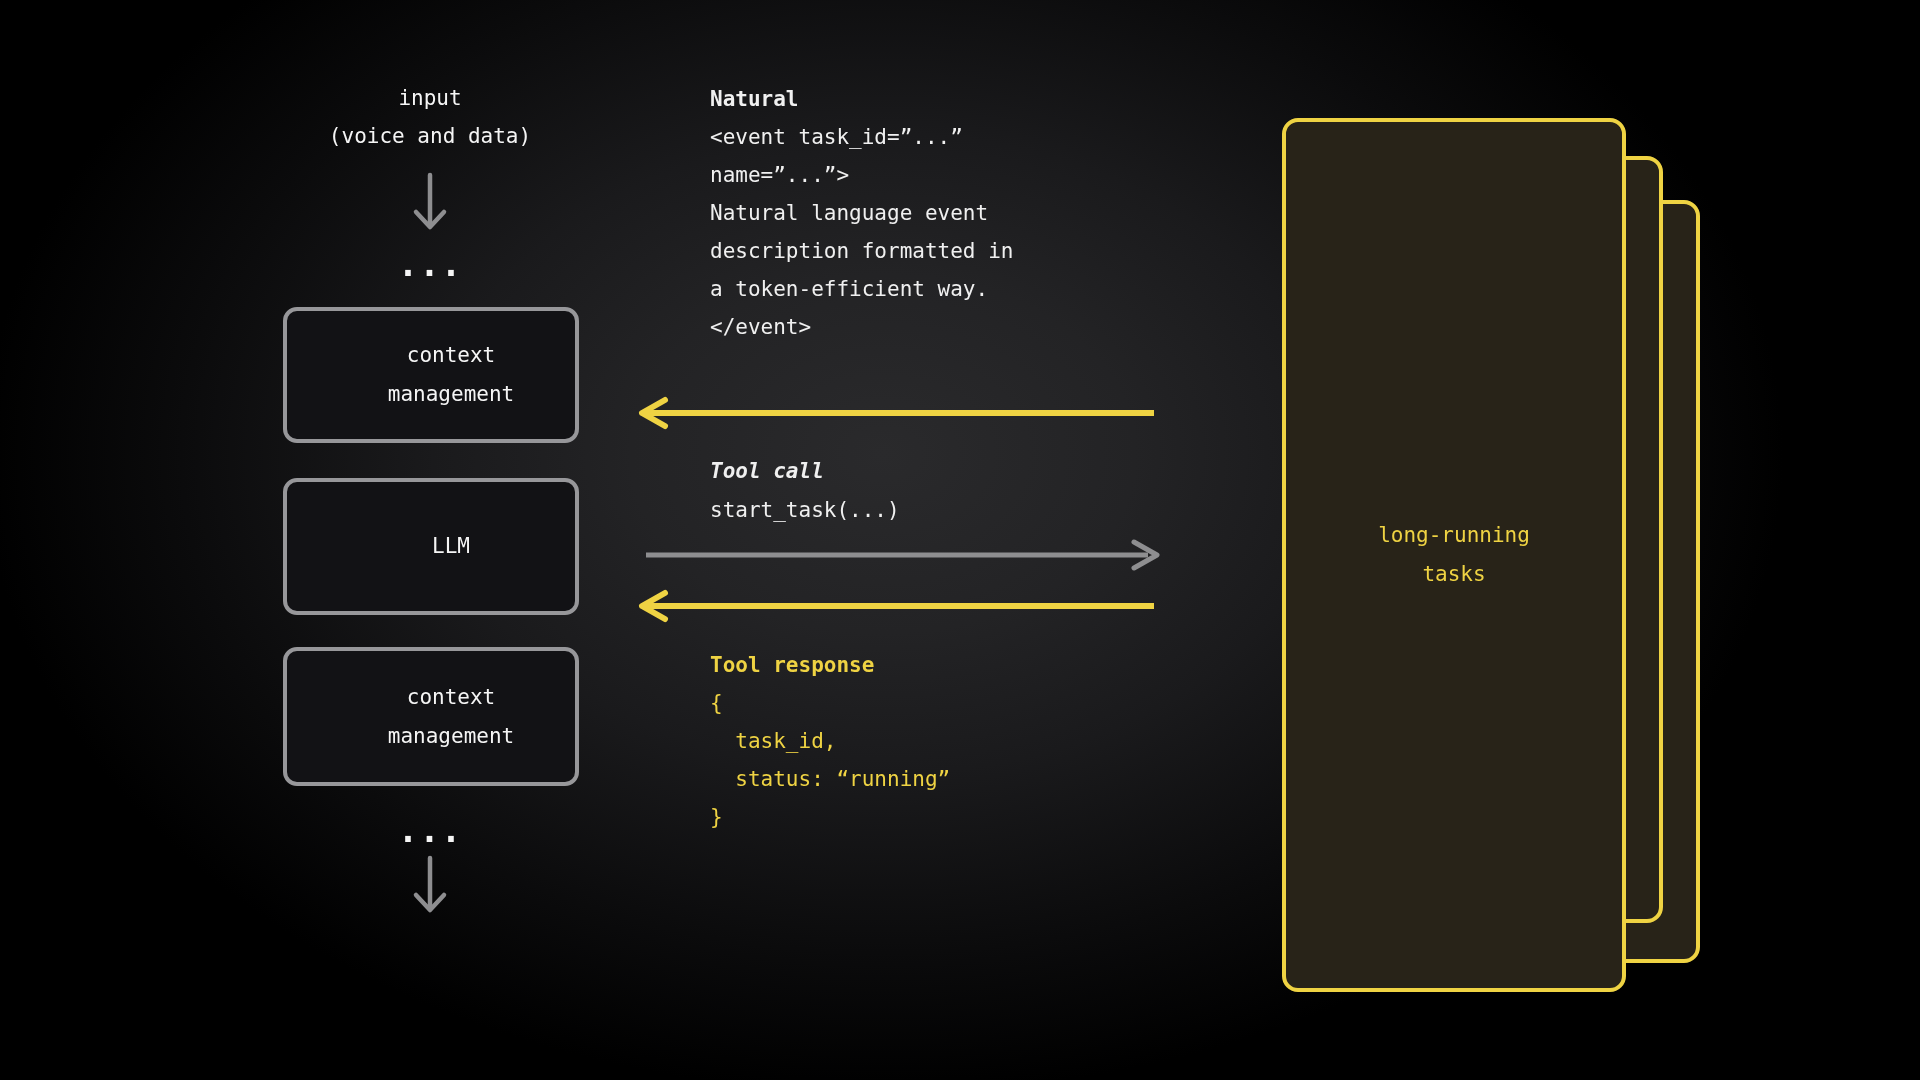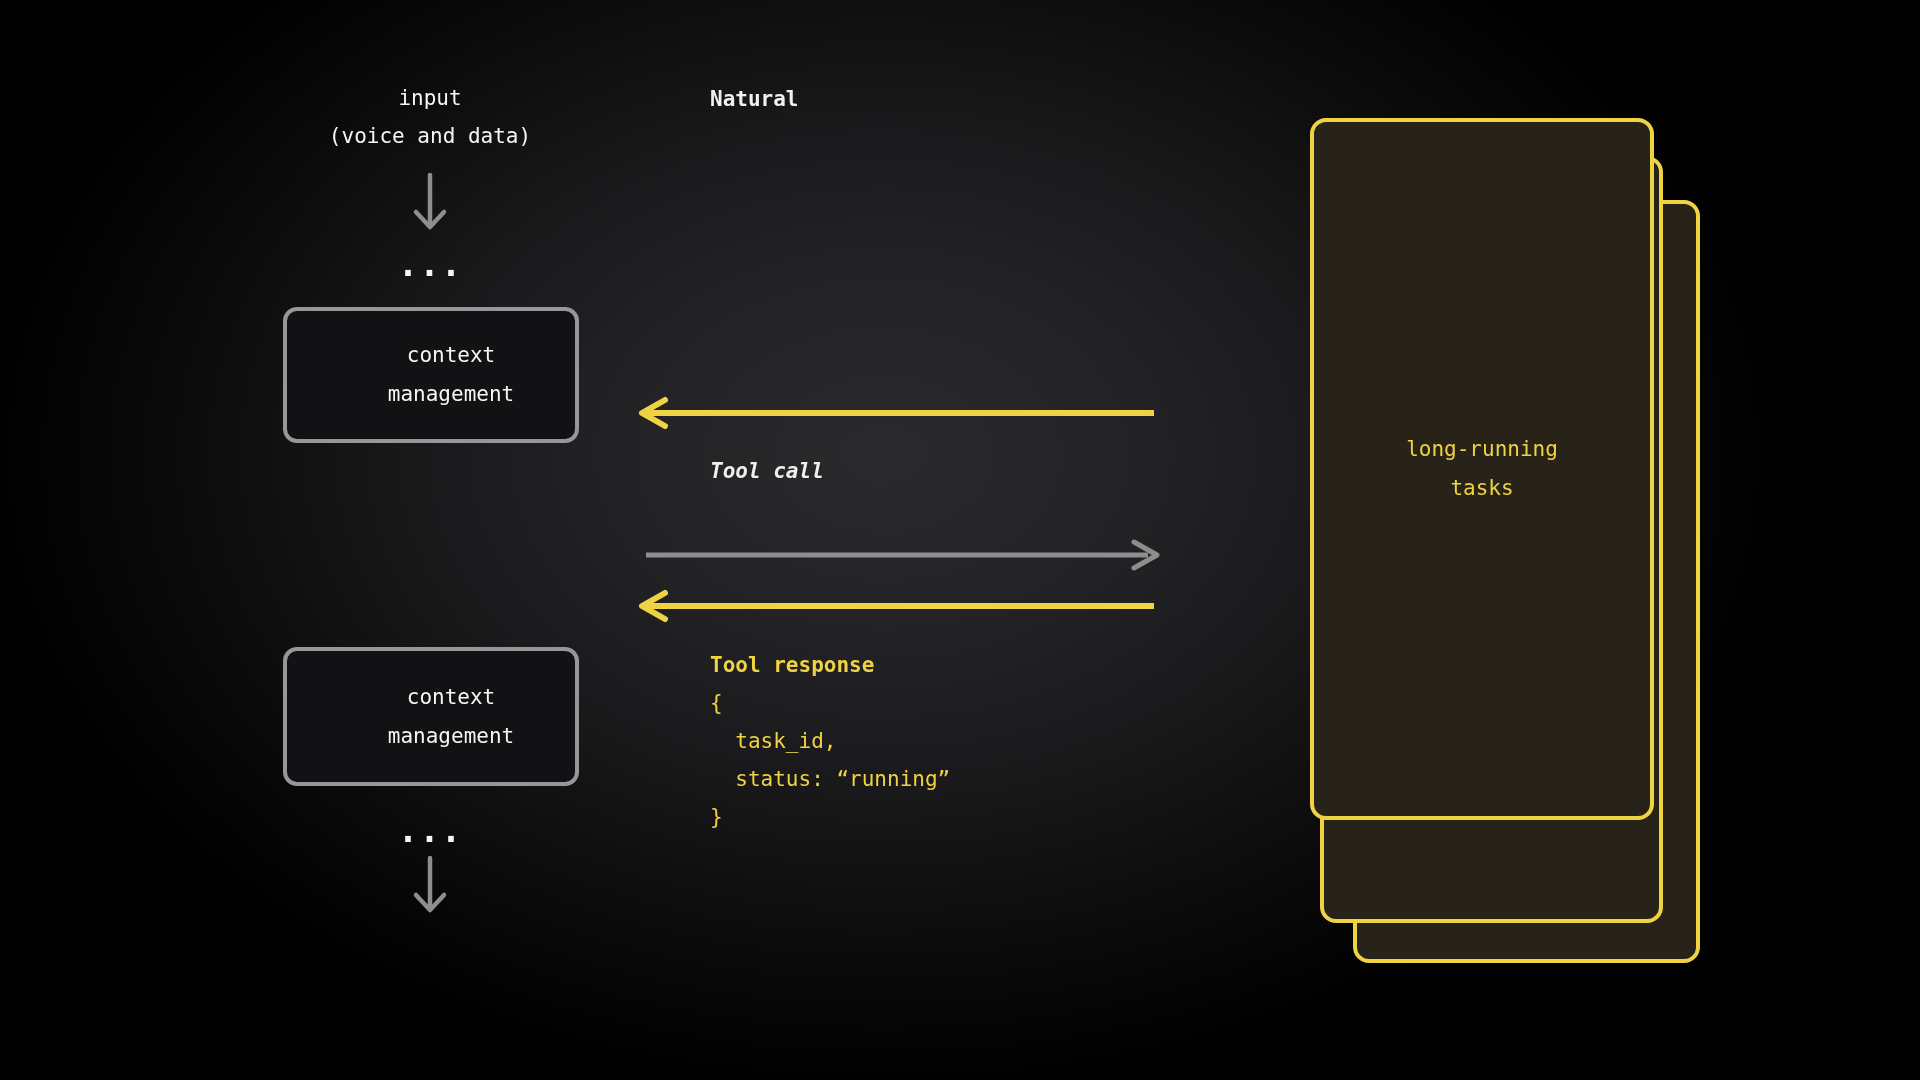--- a/index.html
+++ b/index.html
@@ -53,59 +53,69 @@
     <path d="M8 40 L22 55 L36 40" stroke="#8e8e90" stroke-width="4.5" stroke-linecap="round" stroke-linejoin="round" fill="none"></path>
   </svg>
 
   <div class="abs mono ellipsis center-x" style="left:430px;top:245px;">...</div>
 
   <div class="abs pipe-box" style="top:307px;height:136px;">
     <div class="mono">context
 management</div>
   </div>
 
+  <div class="abs pipe-box" style="top:478px;height:137px;">
+    <div class="mono">LLM</div>
+  </div>
 
   <div class="abs pipe-box" style="top:647px;height:139px;">
     <div class="mono">context
 management</div>
   </div>
 
   <div class="abs mono ellipsis center-x" style="left:430px;top:811px;">...</div>
 
   <svg class="abs" style="left:408px;top:855px;" width="44" height="62" viewBox="0 0 44 62">
     <path d="M22 3 V53" stroke="#8e8e90" stroke-width="4.5" stroke-linecap="round" fill="none"></path>
     <path d="M8 40 L22 55 L36 40" stroke="#8e8e90" stroke-width="4.5" stroke-linecap="round" stroke-linejoin="round" fill="none"></path>
   </svg>
 
 
   <div class="abs mono bold code-white" style="left:710px;top:80px;">Natural</div>
+  <div class="abs mono code-white" style="left:710px;top:118px;">&lt;event task_id=”...”
+name=”...”&gt;
+Natural language event
+description formatted in
+a token-efficient way.
+&lt;/event&gt;</div>
 
   <svg class="abs" style="left:632px;top:396px;" width="530" height="34" viewBox="0 0 530 34">
     <path d="M14 17 H522" stroke="#efd343" stroke-width="6" fill="none"></path>
     <path d="M33 4 L10 17 L33 30" stroke="#efd343" stroke-width="6" stroke-linecap="round" stroke-linejoin="round" fill="none"></path>
   </svg>
 
   <div class="abs mono bold code-white" style="left:710px;top:452px;font-style:italic;">Tool call</div>
+  <div class="abs mono code-white" style="left:710px;top:491px;">start_task(...)</div>
 
   <svg class="abs" style="left:640px;top:538px;" width="530" height="34" viewBox="0 0 530 34">
     <path d="M6 17 H508" stroke="#8e8e90" stroke-width="5" fill="none"></path>
     <path d="M494 4 L517 17 L494 30" stroke="#8e8e90" stroke-width="5" stroke-linecap="round" stroke-linejoin="round" fill="none"></path>
   </svg>
 
   <svg class="abs" style="left:632px;top:589px;" width="530" height="34" viewBox="0 0 530 34">
     <path d="M14 17 H522" stroke="#efd343" stroke-width="6" fill="none"></path>
     <path d="M33 4 L10 17 L33 30" stroke="#efd343" stroke-width="6" stroke-linecap="round" stroke-linejoin="round" fill="none"></path>
   </svg>
 
   <div class="abs mono bold yellow" style="left:710px;top:646px;">Tool response</div>
   <div class="abs mono yellow" style="left:710px;top:684px;">{
   task_id,
   status: “running”
 }</div>
 
   <div class="abs task-card" style="left:1353px;top:200px;width:347px;height:763px;"></div>
   <div class="abs task-card" style="left:1320px;top:156px;width:343px;height:767px;"></div>
-  <div class="abs task-card task-card-front" style="left:1282px;top:118px;width:344px;height:702px;margin-left:28px;">
+  <div class="abs task-card task-card-front" style="left:1282px;top:118px;width:344px;height:874px;">
     <div class="mono" style="line-height:39px;">long-running
 tasks</div>
   </div>
 
 </div>
 
 </body></html>

